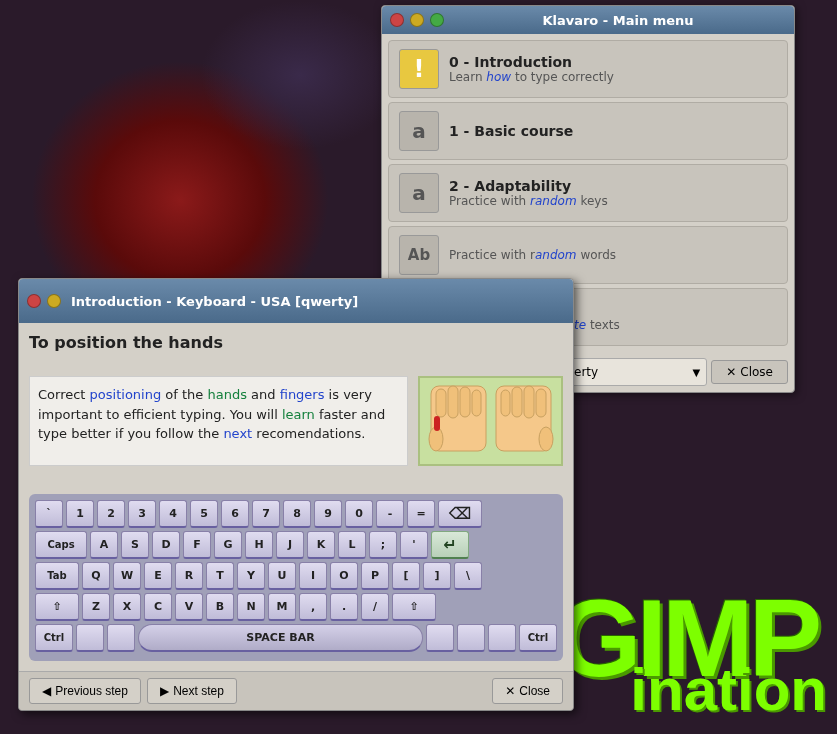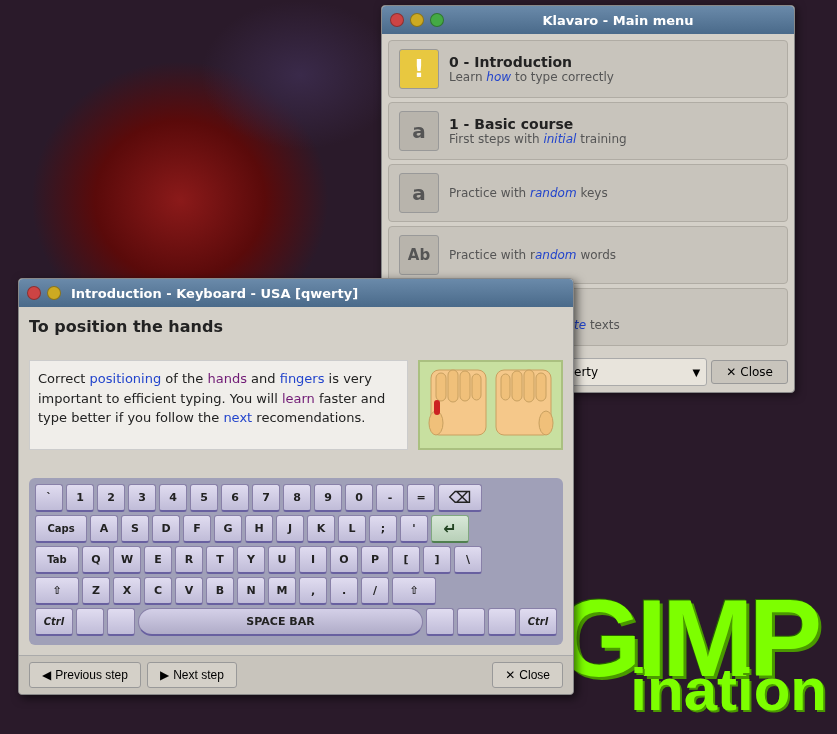--- a/index.html
+++ b/index.html
@@ -186,21 +186,21 @@
       box-shadow: 3px 3px 10px rgba(0,0,0,0.6);
     }
     .intro-titlebar {
       background: linear-gradient(to bottom, #6a8aaa, #4a6a8a);
       color: white;
       padding: 4px 8px;
       display: flex;
       align-items: center;
       gap: 6px;
       border-radius: 4px 4px 0 0;
-      height: 28px;
+      height: 44px;
     }
     .intro-title {
       font-size: 13px;
       font-weight: bold;
       color: white;
       margin-left: 4px;
     }
 
     .intro-body {
       padding: 10px;
@@ -223,21 +223,21 @@
     .intro-text {
       flex: 1;
       font-size: 13px;
       color: #222;
       line-height: 1.5;
       background: #f0eeea;
       padding: 8px;
       border: 1px solid #ccc;
     }
     .intro-text .hl-blue { color: #2244cc; }
-    .intro-text .hl-green { color: #701a75; }
+    .intro-text .hl-green { color: #15803d; }
 
     .hands-img {
       width: 145px;
       height: 90px;
       background: #c8e0a0;
       border: 2px solid #aac080;
       display: flex;
       align-items: center;
       justify-content: center;
       flex-shrink: 0;
@@ -269,21 +269,21 @@
       font-size: 11px;
       color: #222;
       cursor: pointer;
       user-select: none;
       font-weight: bold;
     }
     .key-tab { min-width: 44px; font-size: 10px; }
     .key-caps { min-width: 52px; font-size: 10px; }
     .key-shift-l { min-width: 44px; }
     .key-shift-r { min-width: 44px; }
-    .key-ctrl { min-width: 38px; font-size: 10px; font-style: italic; }
+    .key-ctrl { min-width: 38px; font-size: 10px; }
     .key-space { flex: 1; background: linear-gradient(to bottom, #d4d0e8, #b0acc8); border-radius: 14px; }
     .key-backspace { min-width: 44px; font-size: 16px; }
     .key-enter {
       min-width: 38px;
       height: 28px;
       background: linear-gradient(to bottom, #d8e8d8, #b8d0b8);
       border-color: #80a880;
       border-bottom-color: #508050;
       color: #224422;
       font-size: 16px;
@@ -337,29 +337,27 @@
         <div class="menu-item-desc">
           <span>Learn </span><span class="highlight">how</span><span> to type correctly</span>
         </div>
       </div>
     </div>
 
     <div class="menu-item">
       <div class="menu-item-icon">a</div>
       <div class="menu-item-text">
         <div class="menu-item-title">1 - Basic course</div>
-        <div class="menu-item-desc">
-          <span>First steps with </span><span class="highlight">initial</span><span> training</span>
-        </div>
       </div>
     </div>
 
     <div class="menu-item">
       <div class="menu-item-icon">a</div>
       <div class="menu-item-text">
+        <div class="menu-item-title">2 - Adaptability</div>
         <div class="menu-item-desc">
           <span>Practice with </span><span class="highlight">random</span><span> keys</span>
         </div>
       </div>
     </div>
 
     <div class="menu-item">
       <div class="menu-item-icon" style="font-size:15px;">Ab</div>
       <div class="menu-item-text">
         <div class="menu-item-desc">

